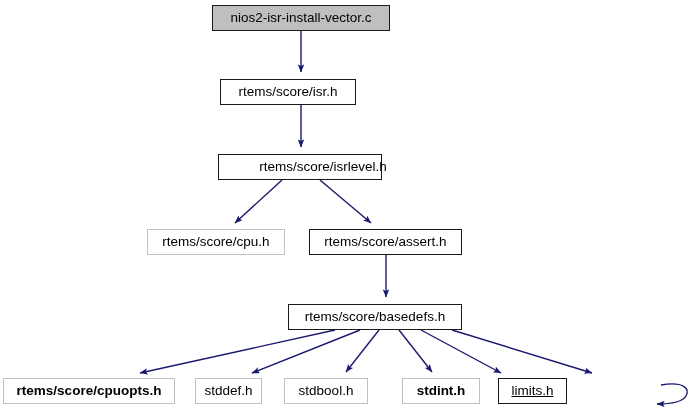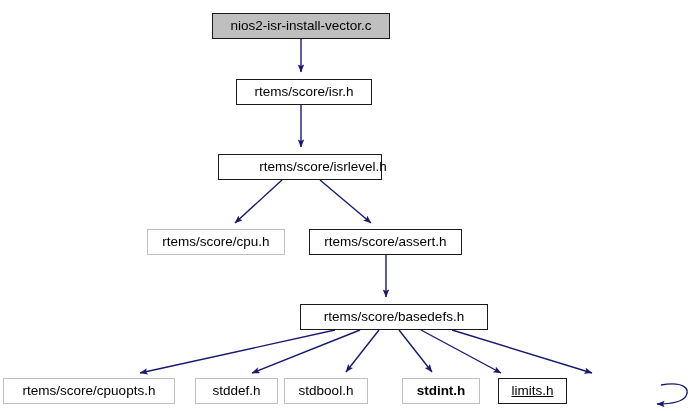--- a/index.html
+++ b/index.html
@@ -39,21 +39,20 @@
     white-space: nowrap;
     background: #ffffff;
     border: 1px solid #c0c0c0;
   }
   .node.strong {
     border: 1.6px solid #1a1a1a;
   }
   .node.root {
     background: #bfbfbf;
     border: 1.6px solid #1a1a1a;
-    margin-top: 8px;
   }
   .node-label {
     display: block;
     padding: 0 7px;
   }
 </style>
 </head>
 <body>
 
 <div id="graph">
@@ -78,45 +77,45 @@
       <path d="M421,330 L501,373"></path>
       <path d="M452,330 L592,373"></path>
       <path d="M661,385 C684,381 690,389 686,396 C683,401 673,404 657,404"></path>
     </g>
   </svg>
 
   <div class="node root" style="left:212px; top:5px; width:178px;">
     <span class="node-label">nios2-isr-install-vector.c</span>
   </div>
 
-  <div class="node strong" style="left:236px; top:79px; width:136px;">
+  <div class="node strong" style="left:220px; top:79px; width:136px;">
     <span class="node-label">rtems/score/isr.h</span>
   </div>
 
   <div class="node strong" style="left:218px; top:154px; width:164px;padding-left:46px;">
     <span class="node-label">rtems/score/isrlevel.h</span>
   </div>
 
   <div class="node" style="left:147px; top:229px; width:138px;">
     <span class="node-label">rtems/score/cpu.h</span>
   </div>
 
   <div class="node strong" style="left:309px; top:229px; width:153px;">
     <span class="node-label">rtems/score/assert.h</span>
   </div>
 
-  <div class="node strong" style="left:300px; top:304px; width:188px;">
+  <div class="node strong" style="left:288px; top:304px; width:174px;">
     <span class="node-label">rtems/score/basedefs.h</span>
   </div>
 
-  <div class="node" style="left:3px; top:378px; width:172px;">
+  <div class="node" style="left:3px; top:378px; width:172px;font-weight:bold;">
     <span class="node-label">rtems/score/cpuopts.h</span>
   </div>
 
-  <div class="node" style="left:195px; top:378px; width:83px;">
+  <div class="node" style="left:195px; top:378px; width:67px;">
     <span class="node-label">stddef.h</span>
   </div>
 
   <div class="node" style="left:284px; top:378px; width:84px;">
     <span class="node-label">stdbool.h</span>
   </div>
 
   <div class="node" style="left:402px; top:378px; width:78px;font-weight:bold;">
     <span class="node-label">stdint.h</span>
   </div>

